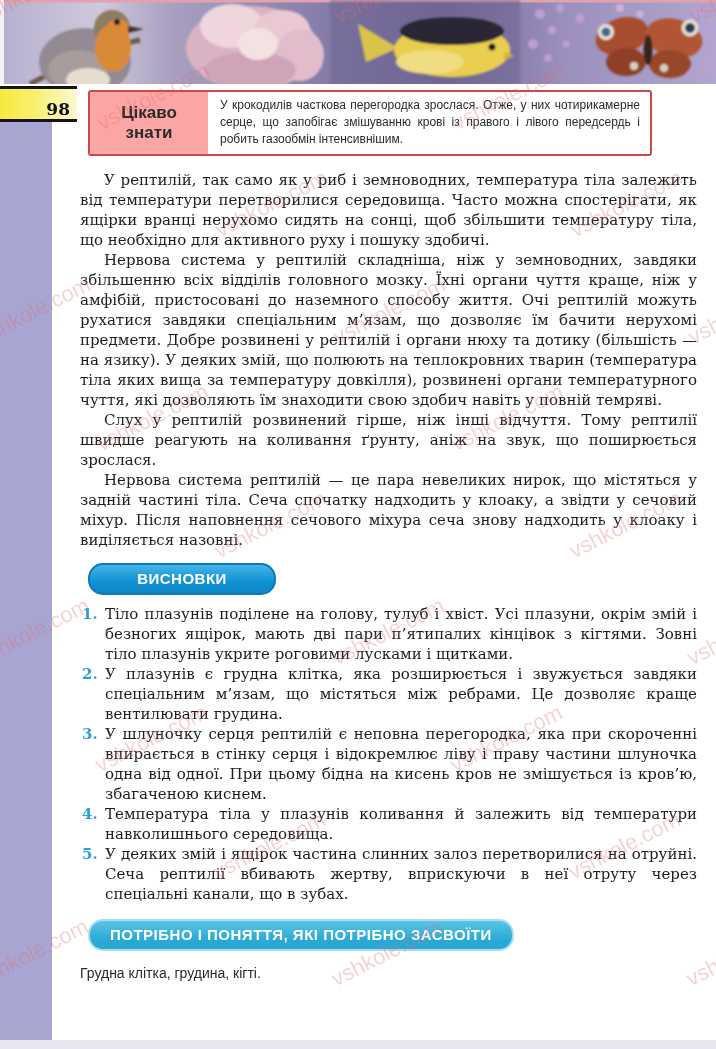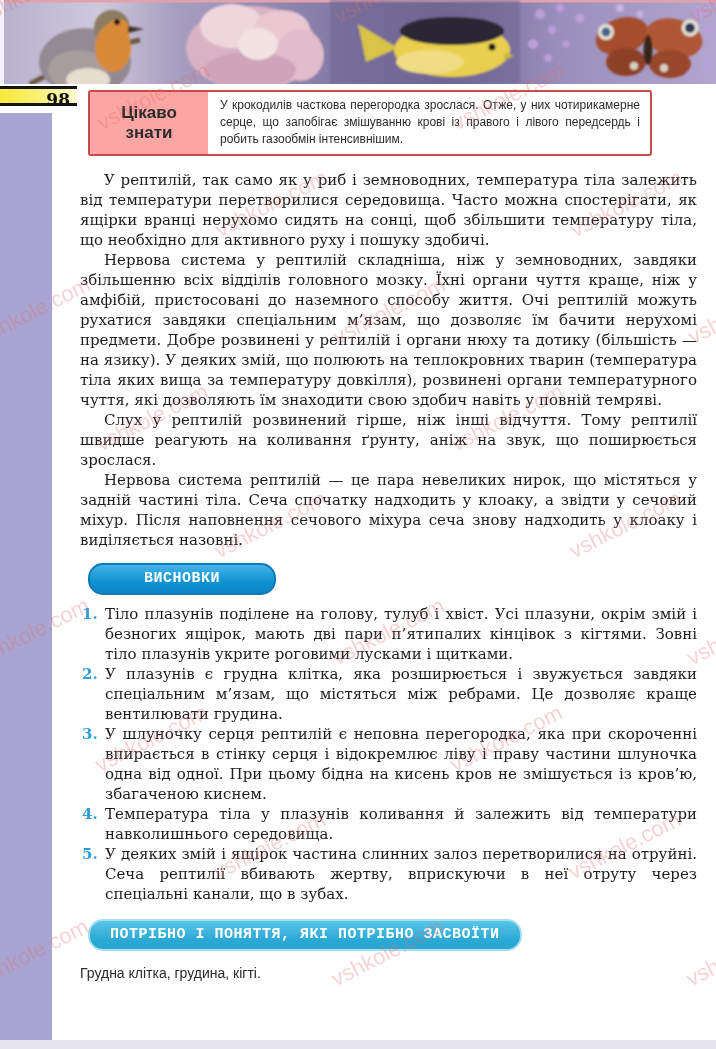--- a/index.html
+++ b/index.html
@@ -4,24 +4,24 @@
 <style>
   html,body{margin:0;padding:0;}
   body{background:#ffffff;font-family:"Liberation Sans",sans-serif;}
   .page{position:relative;width:716px;height:1049px;background:#ffffff;overflow:hidden;}
 
   
   .banner{position:absolute;top:0;left:0;width:716px;height:84px;}
 
   
   .page-tab{
-    position:absolute;left:0;top:86px;width:77px;height:20px;
+    position:absolute;left:0;top:86px;width:77px;height:36px;
     background:linear-gradient(to right,#f6e93c 0%,#f9f06e 45%,#fcf8d2 100%);
     border-top:3px solid #141414;border-bottom:3px solid #141414;
-    display:flex;align-items:flex-start;justify-content:flex-end;
+    display:flex;align-items:flex-end;justify-content:flex-end;
     font-family:"DejaVu Serif",serif;font-weight:bold;font-size:17px;color:#111;
     padding-right:7px;box-sizing:border-box;z-index:4;
   }
 
   
   .left-strip{position:absolute;left:0;top:113px;width:52px;height:927px;background:#a8a5d2;z-index:1;}
   .bottom-strip{position:absolute;left:0;bottom:0;width:716px;height:9px;background:#e6e5f0;z-index:1;}
 
   
   .content{position:absolute;left:80px;top:90px;width:617px;z-index:2;}
@@ -41,21 +41,21 @@
 
   .bodytext p{
     margin:0;text-indent:24px;text-align:justify;
     font-family:"DejaVu Serif",serif;font-size:15px;line-height:20px;color:#1d1d1d;
   }
   .bodytext p:first-child{margin-top:14px;}
   .bodytext b{font-weight:normal;}
 
   .pill{
     color:#ffffff;font-weight:bold;letter-spacing:.5px;font-size:15px;
-    border-radius:15px;text-align:center;box-sizing:border-box;font-family:Liberation Mono, monospace;
+    border-radius:15px;text-align:center;box-sizing:border-box;
   }
   .pill-conclusions{
     margin:13px 0 9px 8px;width:188px;padding:5px 0 6px;
     background:linear-gradient(#45b4e9 0%,#1092d2 60%,#0d86c6 100%);
     border:2px solid #0c7ab8;
   }
   .pill-terms{
     display:inline-block;margin:15px 0 10px 8px;padding:5px 20px 6px;
     background:linear-gradient(#58c5e6 0%,#2aa8d4 70%);
     border:2px solid #a5dff0;

